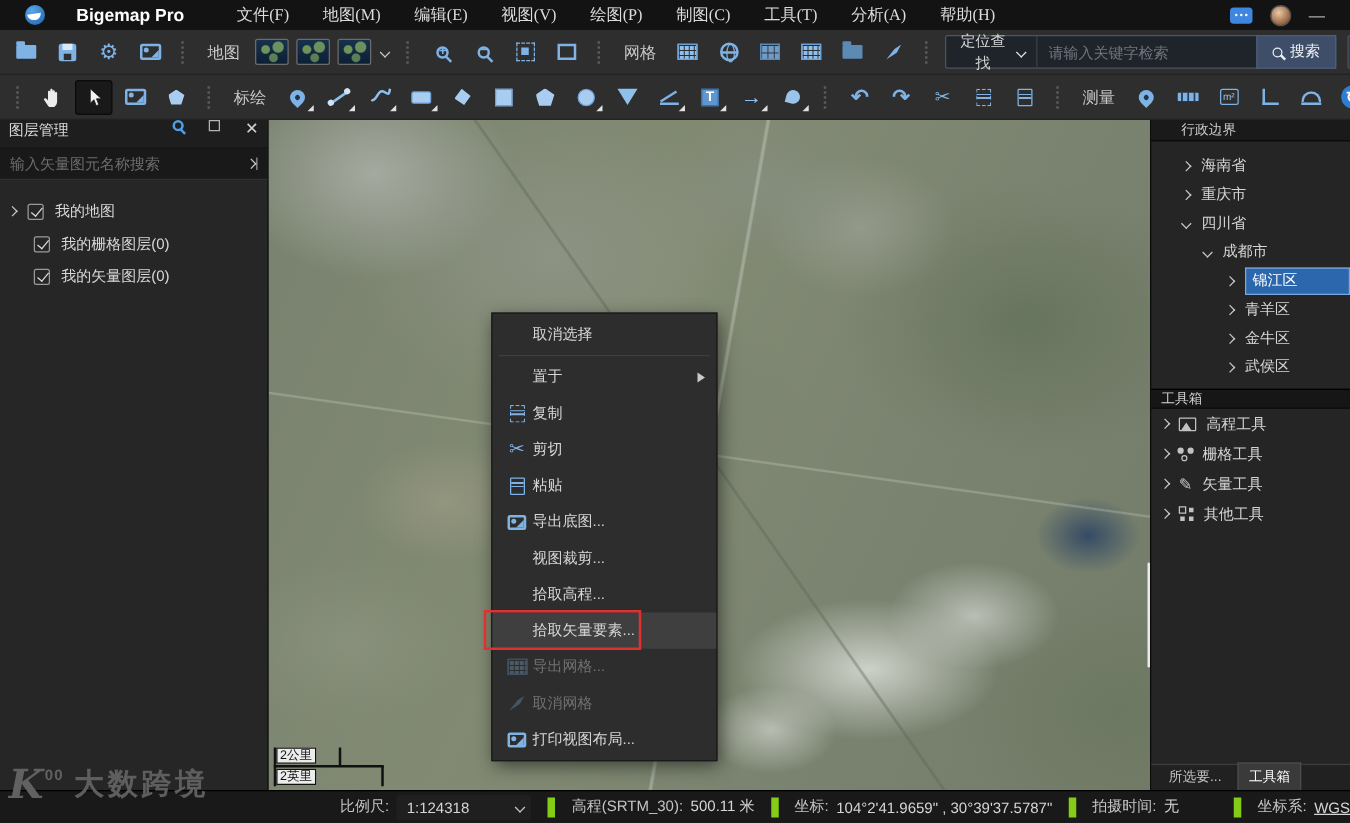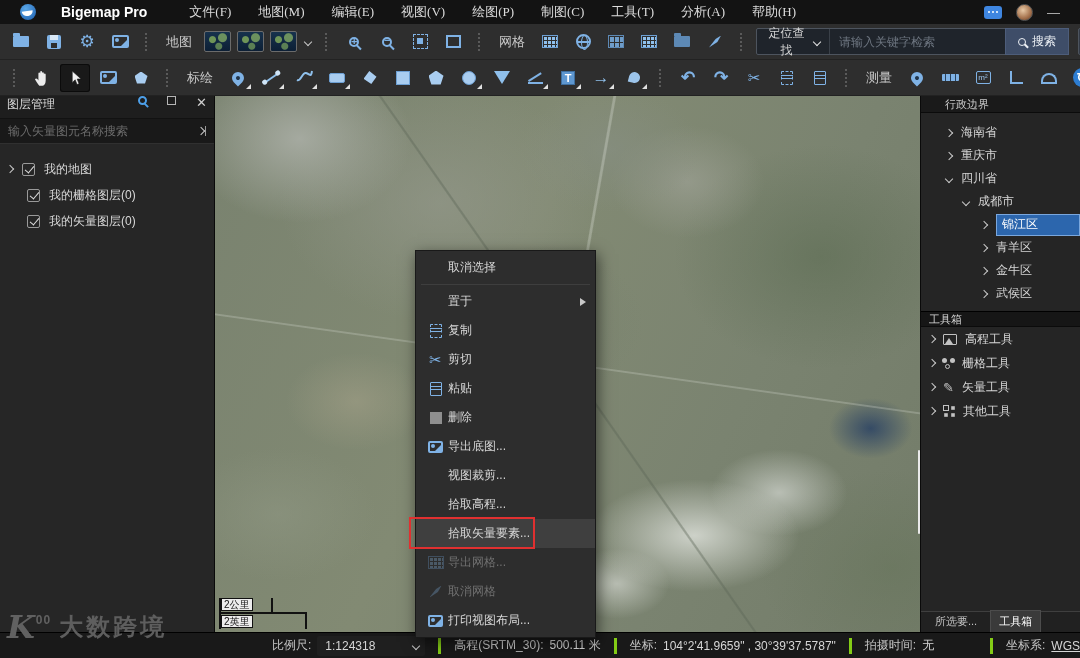--- a/index.html
+++ b/index.html
@@ -155,21 +155,21 @@
   .scalebar{position:absolute;left:4px;bottom:2px;width:92px;height:32px}
   .sb-mid{position:absolute;left:0;top:14px;width:88px;height:2px;background:#111}
   .sb-t0{position:absolute;left:0;top:0;width:2px;height:31px;background:#111}
   .sb-t1{position:absolute;left:52px;top:0;width:2px;height:15px;background:#111}
   .sb-t2{position:absolute;left:86px;top:15px;width:2px;height:16px;background:#111}
   .sb-lab{position:absolute;background:#ececec;border:1px solid #111;color:#111;font-size:10px;line-height:11px;padding:0 2px;white-space:nowrap}
   .sb-km{left:2px;top:0}
   .sb-mi{left:2px;top:17px}
 
   
-  .cmenu{position:absolute;left:415px;top:250px;width:181px;background:#2d2d2d;border:1px solid #191919;box-shadow:2px 4px 14px rgba(0,0,0,.55);padding:2px 0;z-index:30}
+  .cmenu{position:absolute;left:393px;top:250px;width:181px;background:#2d2d2d;border:1px solid #191919;box-shadow:2px 4px 14px rgba(0,0,0,.55);padding:2px 0;z-index:30}
   .cm-item{height:29px;display:flex;align-items:center;padding:0 9px 0 7px;color:#d6d6d6;font-size:12px;position:relative;white-space:nowrap}
   .cm-ico{width:25px;flex:none;display:flex;justify-content:center;align-items:center}
   .cm-item.disabled{color:#707070}
   .cm-item.disabled .cm-ico{opacity:.55}
   .cm-item.hl{background:#3f3f3f}
   .cm-sep{height:1px;background:#3e3e3e;margin:2px 5px}
   .cm-sub{margin-left:auto;width:0;height:0;border-top:4.5px solid transparent;border-bottom:4.5px solid transparent;border-left:6px solid #c9c9c9}
   .redbox{position:absolute;left:-7px;top:-2px;width:126px;height:32px;border:2.5px solid #e03030;z-index:5;pointer-events:none}
 
   
@@ -190,21 +190,21 @@
   .ti-pen::before{content:"✎"}
   .ti-nodes{width:5px;height:5px;border:1.2px solid #c2c2c2;border-radius:50%;margin:6px 4px 0 2px;box-shadow:5px -6px 0 #c2c2c2,-3px -6px 0 #c2c2c2}
   .ti-grid4{width:12px;height:12px;position:relative}
   .ti-grid4::before{content:"";position:absolute;left:0;top:0;width:4px;height:4px;border:1.2px solid #c2c2c2;box-shadow:7px 0 0 -1.2px #c2c2c2,0 7px 0 -1.2px #c2c2c2,7px 7px 0 -1.2px #c2c2c2}
   .rp-tabs{position:absolute;left:0;right:0;bottom:0;height:21px;display:flex;align-items:flex-end;gap:5px;padding-left:6px;border-top:1px solid #3f3f3f;background:#212121}
   .rp-tab{font-size:11px;color:#c2c2c2;padding:3px 8px;background:none;border:none;font-family:inherit;white-space:nowrap}
   .rp-tab.active{background:#3a3a3a;color:#fff;border:1px solid #4c4c4c;border-bottom:none}
 
   
   .statusbar{height:26px;background:#191919;border-top:1px solid #000;display:flex;align-items:center;padding-left:272px;font-size:12px;color:#c4c4c4;white-space:nowrap;overflow:hidden}
-  .sg{display:flex;align-items:center;height:16px;padding:0 13px;border-left:3px solid #84cc16;gap:6px}
+  .sg{display:flex;align-items:center;height:16px;padding:0 13px;border-left:6px solid #84cc16;gap:6px}
   .sg.first{border-left:none;padding-left:0}
   .combo{display:flex;align-items:center;justify-content:space-between;width:108px;padding:3px 6px 3px 8px;background:#1f1f1f;border-radius:2px;border:none;color:#d6d6d6;font-size:12px;font-family:inherit}
   .sg .val{color:#d6d6d6}
   .crs{margin-left:auto;padding-right:0}
   .crs .val{text-decoration:underline}
 
   
   .wm{position:absolute;left:7px;top:611px;display:flex;align-items:center;color:#616161;z-index:40;pointer-events:none}
   .wm-k{font-family:"DejaVu Serif",serif;font-style:italic;font-weight:bold;font-size:32px;line-height:32px}
   .wm-sup{font-size:12px;font-weight:bold;letter-spacing:1px;margin:-14px 8px 0 1px}
@@ -553,26 +553,20 @@
         <span>剪切</span>
       </div>
     <div class="cm-item">
         <span class="cm-ico">
           <span class="ic doc"></span>
         </span>
         <span>粘贴</span>
       </div>
     <div class="cm-item">
         <span class="cm-ico">
-          <span class="ic delsq"></span>
-        </span>
-        <span>删除</span>
-      </div>
-    <div class="cm-item">
-        <span class="cm-ico">
           <span class="ic img" style="width:15px;height:12px"></span>
         </span>
         <span>导出底图...</span>
       </div>
     <div class="cm-item">
         <span class="cm-ico"></span>
         <span>视图裁剪...</span>
       </div>
     <div class="cm-item">
         <span class="cm-ico"></span>

